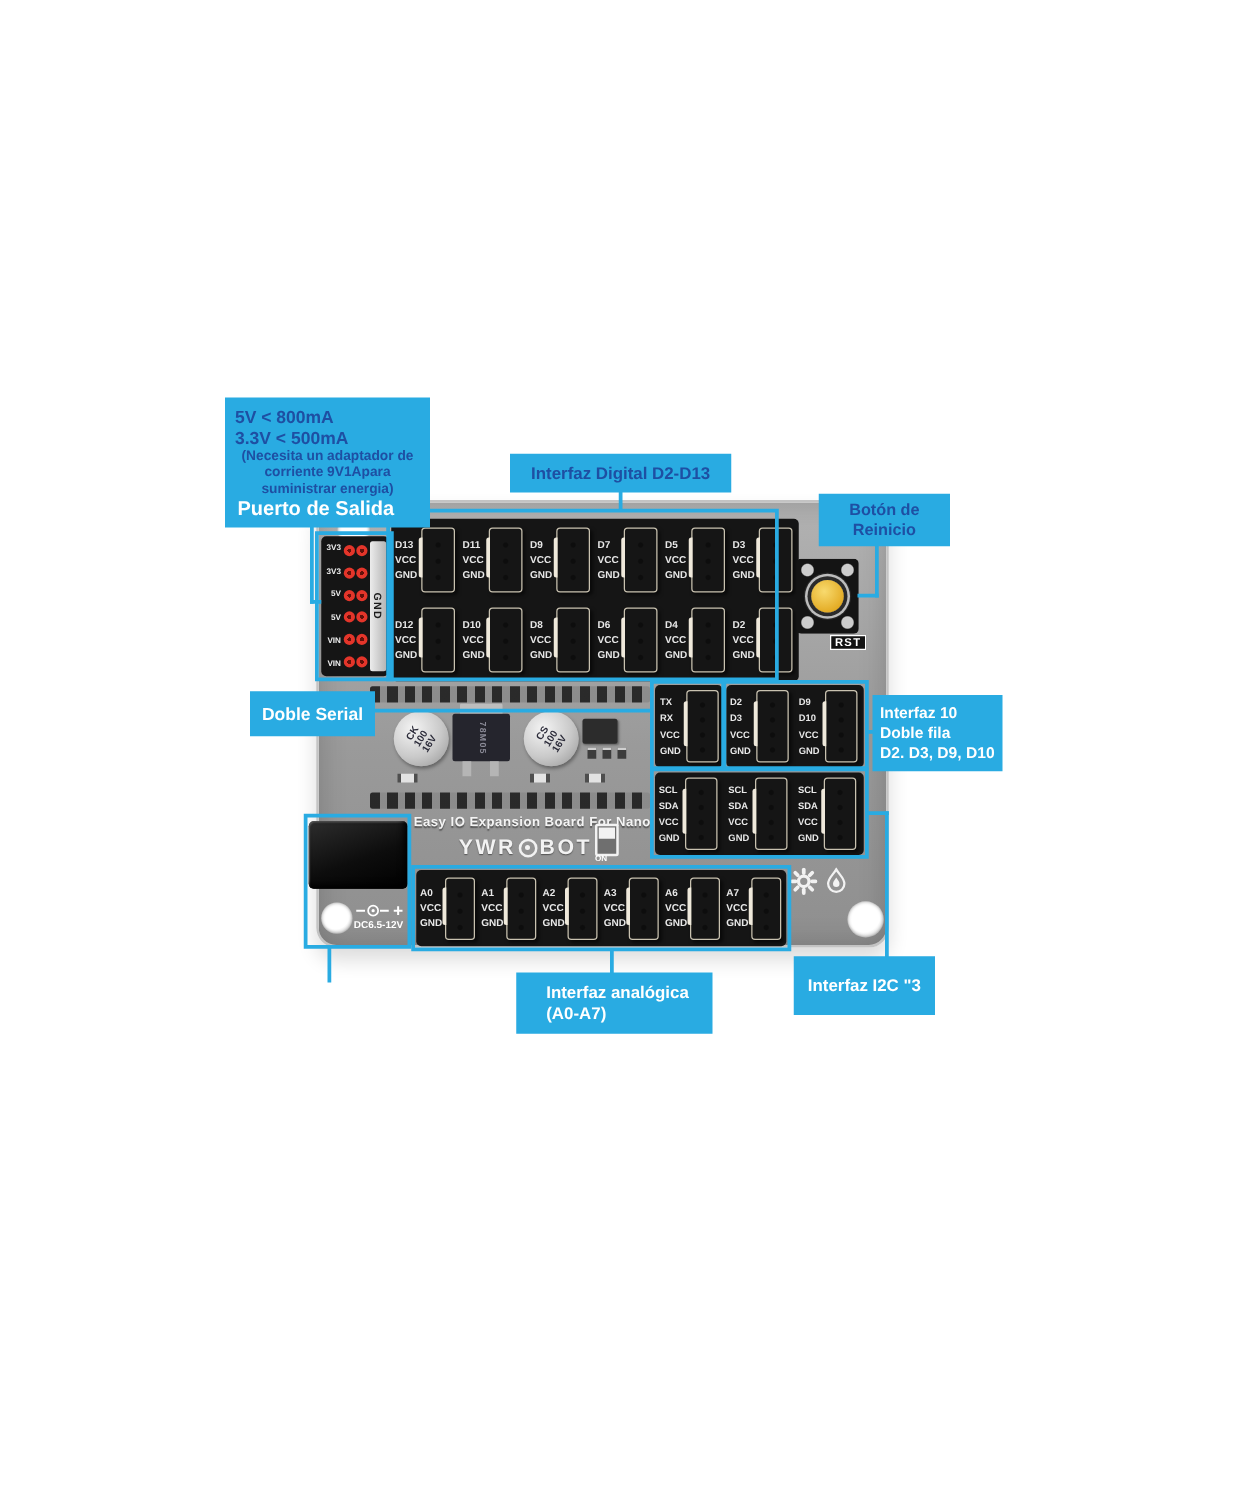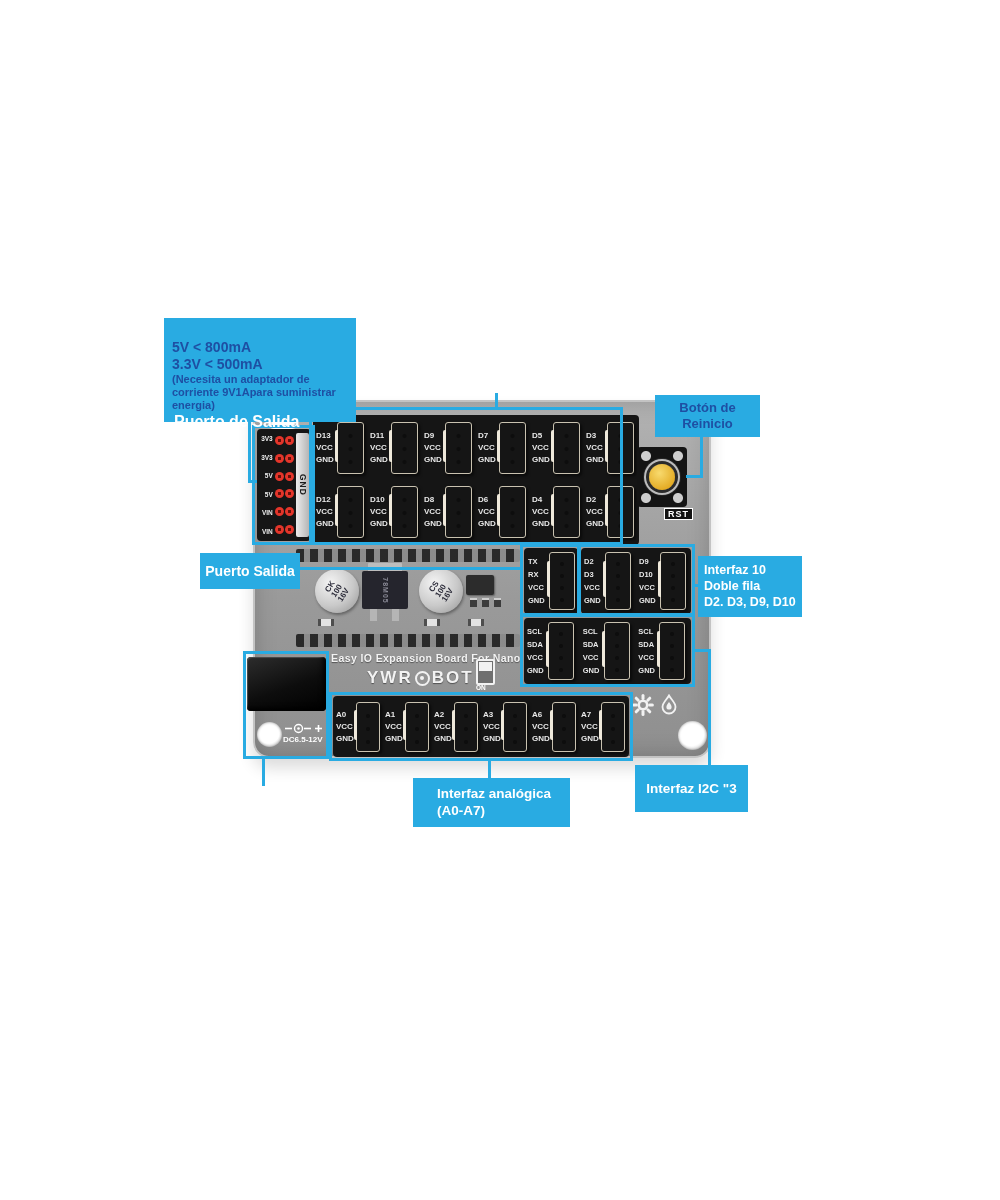--- a/index.html
+++ b/index.html
@@ -114,23 +114,23 @@
      background:#6f6f6f;border-radius:2px;}
   .switch i{position:absolute;left:1px;right:1px;top:1px;height:9px;background:#f2f2f2;display:block;}
   .switch-label{position:absolute;left:476px;top:684px;font-size:6.5px;font-weight:bold;color:#fff;}
   .micon{position:absolute;}
 
   
   .outline{position:absolute;border:3px solid #29ABE2;box-sizing:border-box;}
   .cline{position:absolute;background:#29ABE2;}
   .callout{position:absolute;background:#29ABE2;color:#fff;font-weight:bold;box-sizing:border-box;}
   .navy{color:#1E4FA3;}
-  #cb-salida{left:164px;top:318px;width:192px;height:104px;padding:21px 8px;}
+  #cb-salida{left:180px;top:318px;width:164px;height:104px;padding:7px 8px;}
   #cb-salida .big{font-size:14px;line-height:17px;}
-  #cb-salida .note{font-size:11px;line-height:13px;}
+  #cb-salida .note{font-size:11px;line-height:13px;text-align:center;}
   #cb-salida .title{font-size:16px;line-height:20px;color:#fff;padding-left:2px;}
   #cb-digital{left:408px;top:363px;width:177px;height:31px;display:flex;align-items:center;
      justify-content:center;font-size:13.5px;}
   #cb-reset{left:655px;top:395px;width:105px;height:42px;font-size:13px;line-height:16px;
      text-align:center;padding-top:5px;}
   #cb-serial{left:200px;top:553px;width:100px;height:36px;display:flex;align-items:center;
      justify-content:center;font-size:14px;}
   #cb-doble{left:698px;top:556px;width:104px;height:61px;font-size:12.5px;line-height:16px;
      padding:6px 0 0 6px;}
   #cb-power{left:205px;top:785px;width:152px;height:56px;font-size:13px;line-height:16px;
@@ -488,27 +488,28 @@
   <div class="cline" style="left:488px;top:759px;width:3px;height:20px;"></div>
   <div class="cline" style="left:262px;top:757px;width:3px;height:29px;"></div>
 
   <div class="callout" id="cb-salida">
     <div class="big navy">5V &lt; 800mA</div>
     <div class="big navy">3.3V &lt; 500mA</div>
     <div class="note navy">(Necesita un adaptador de corriente 9V1Apara suministrar energia)</div>
     <div class="title">Puerto de Salida</div>
   </div>
 
+  <div class="callout navy" id="cb-digital">Interfaz Digital D2-D13</div>
 
   <div class="callout navy" id="cb-reset">
     <div>Botón de</div>
     <div>Reinicio</div>
   </div>
 
-  <div class="callout" id="cb-serial">Puerto Salida</div>
+  <div class="callout" id="cb-serial">Doble Serial</div>
 
   <div class="callout" id="cb-doble">
     <div>Interfaz 10</div>
     <div>Doble fila</div>
     <div>D2. D3, D9, D10</div>
   </div>
 
 
   <div class="callout" id="cb-analog">
     <div>Interfaz analógica</div>

